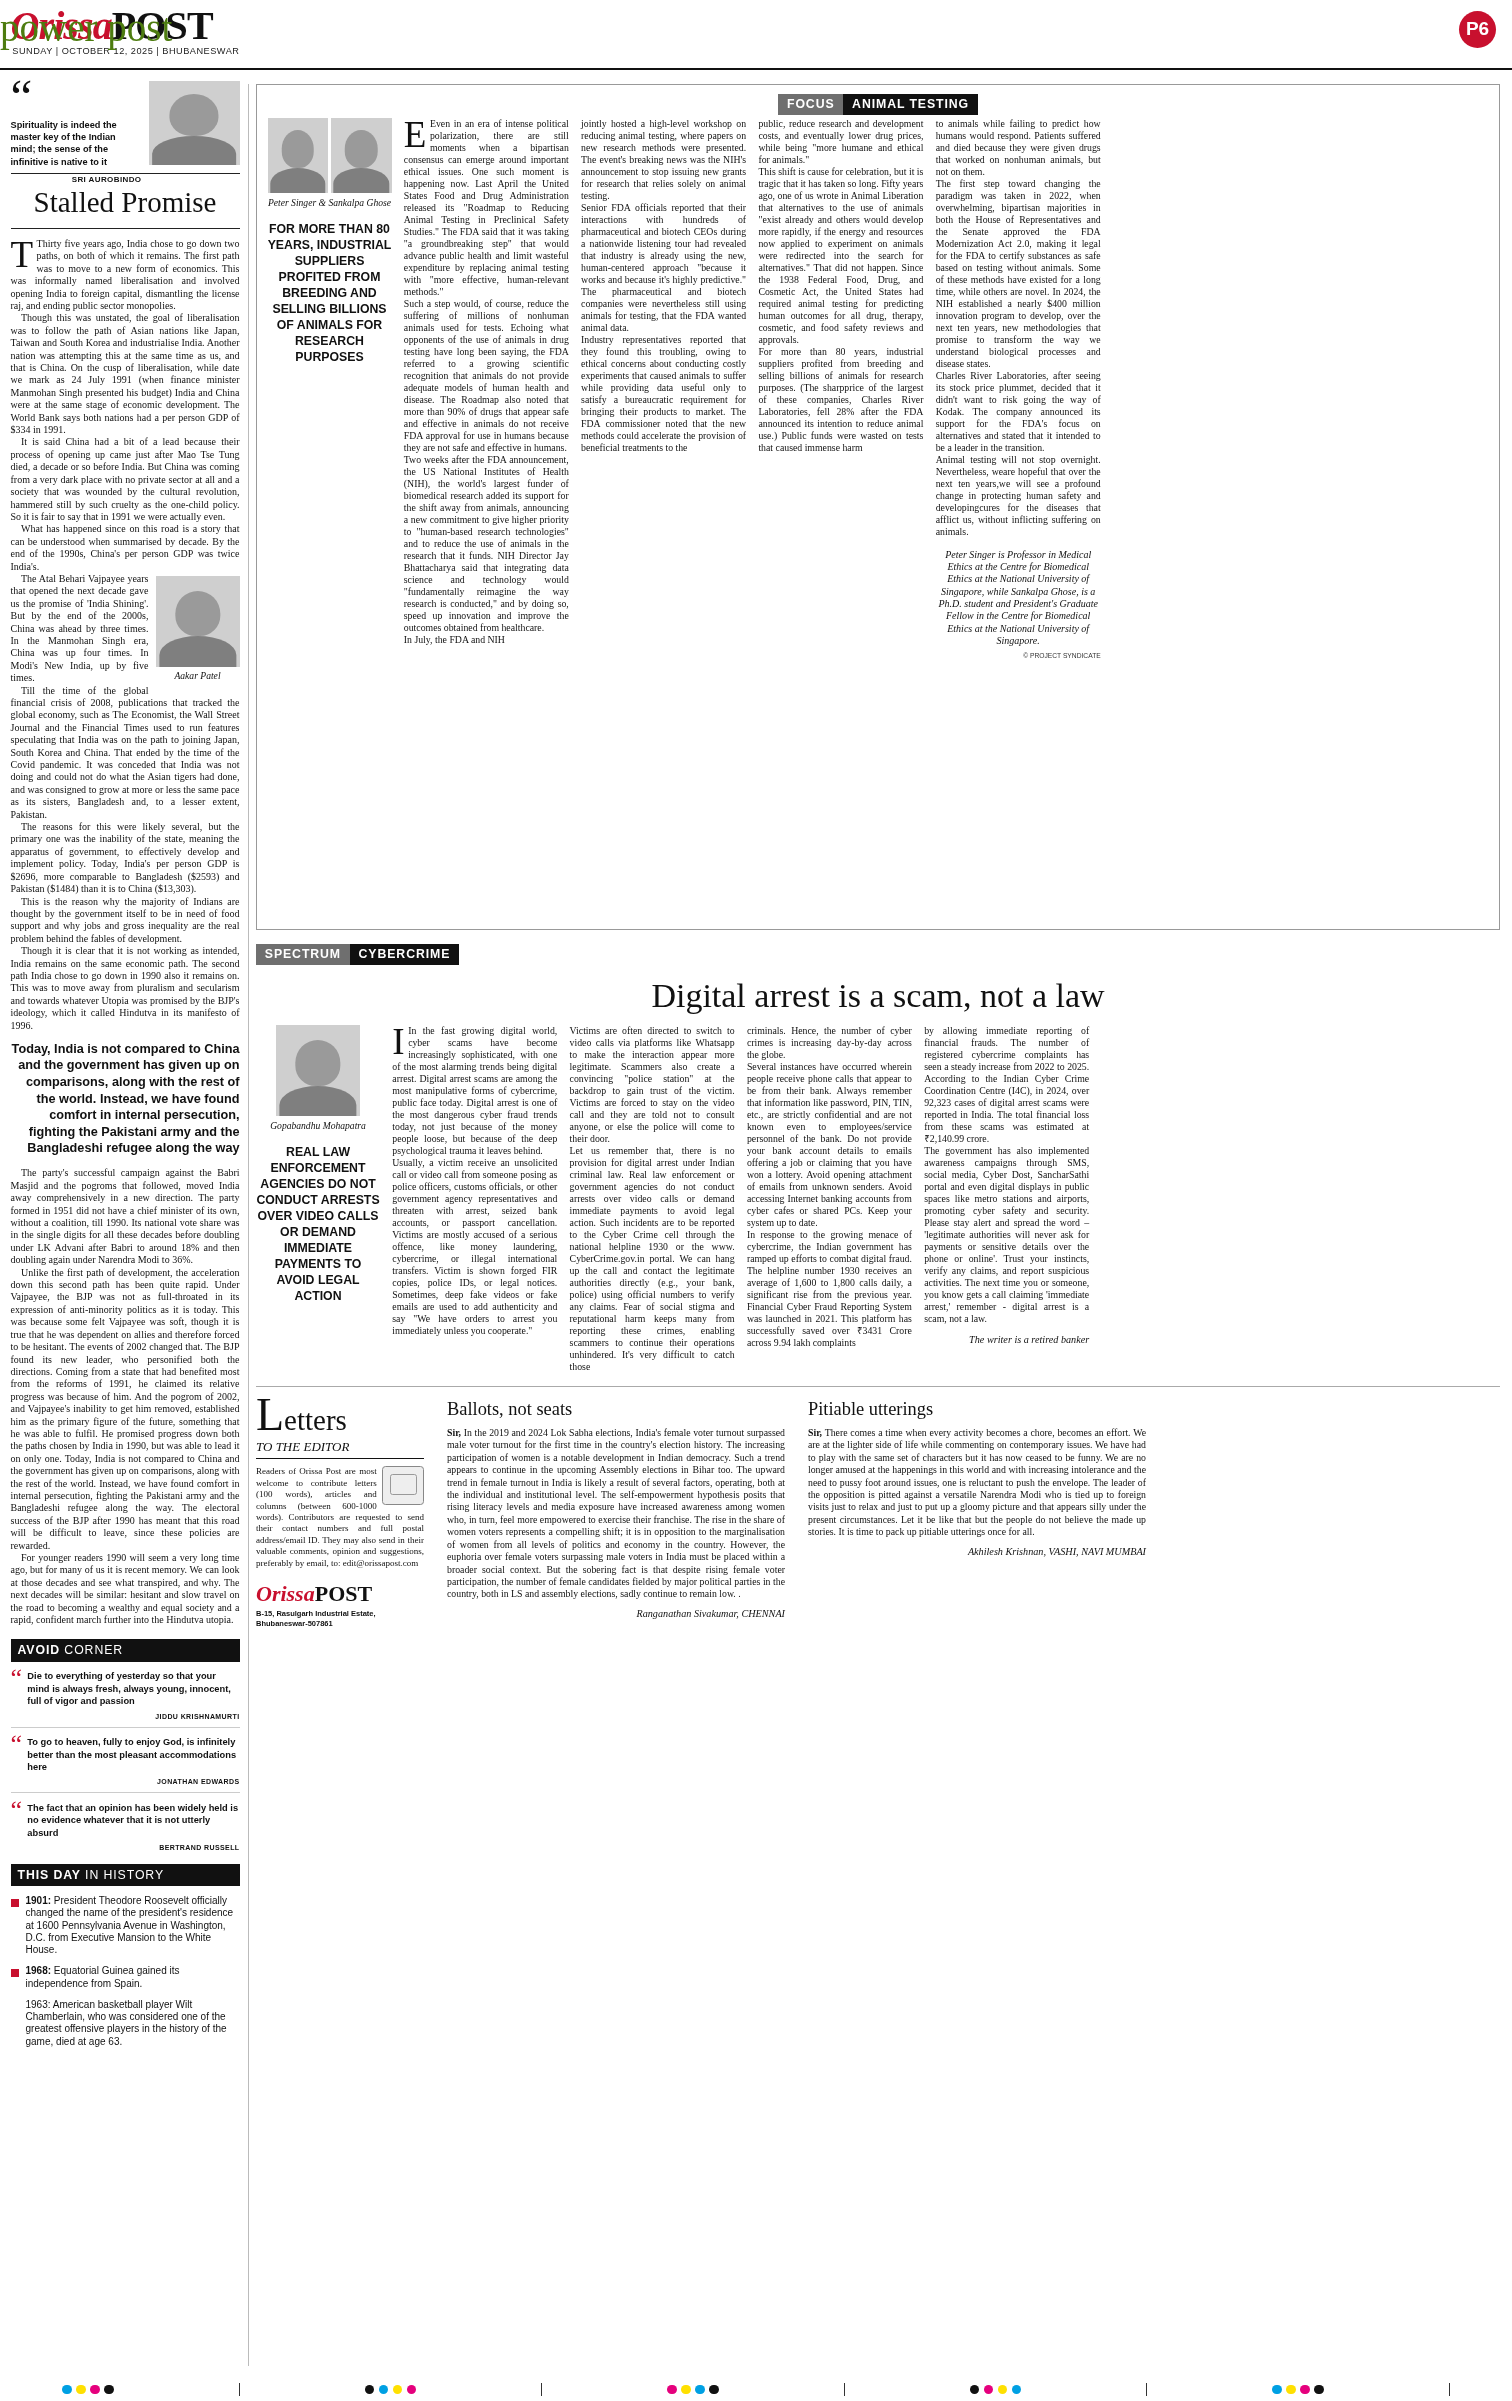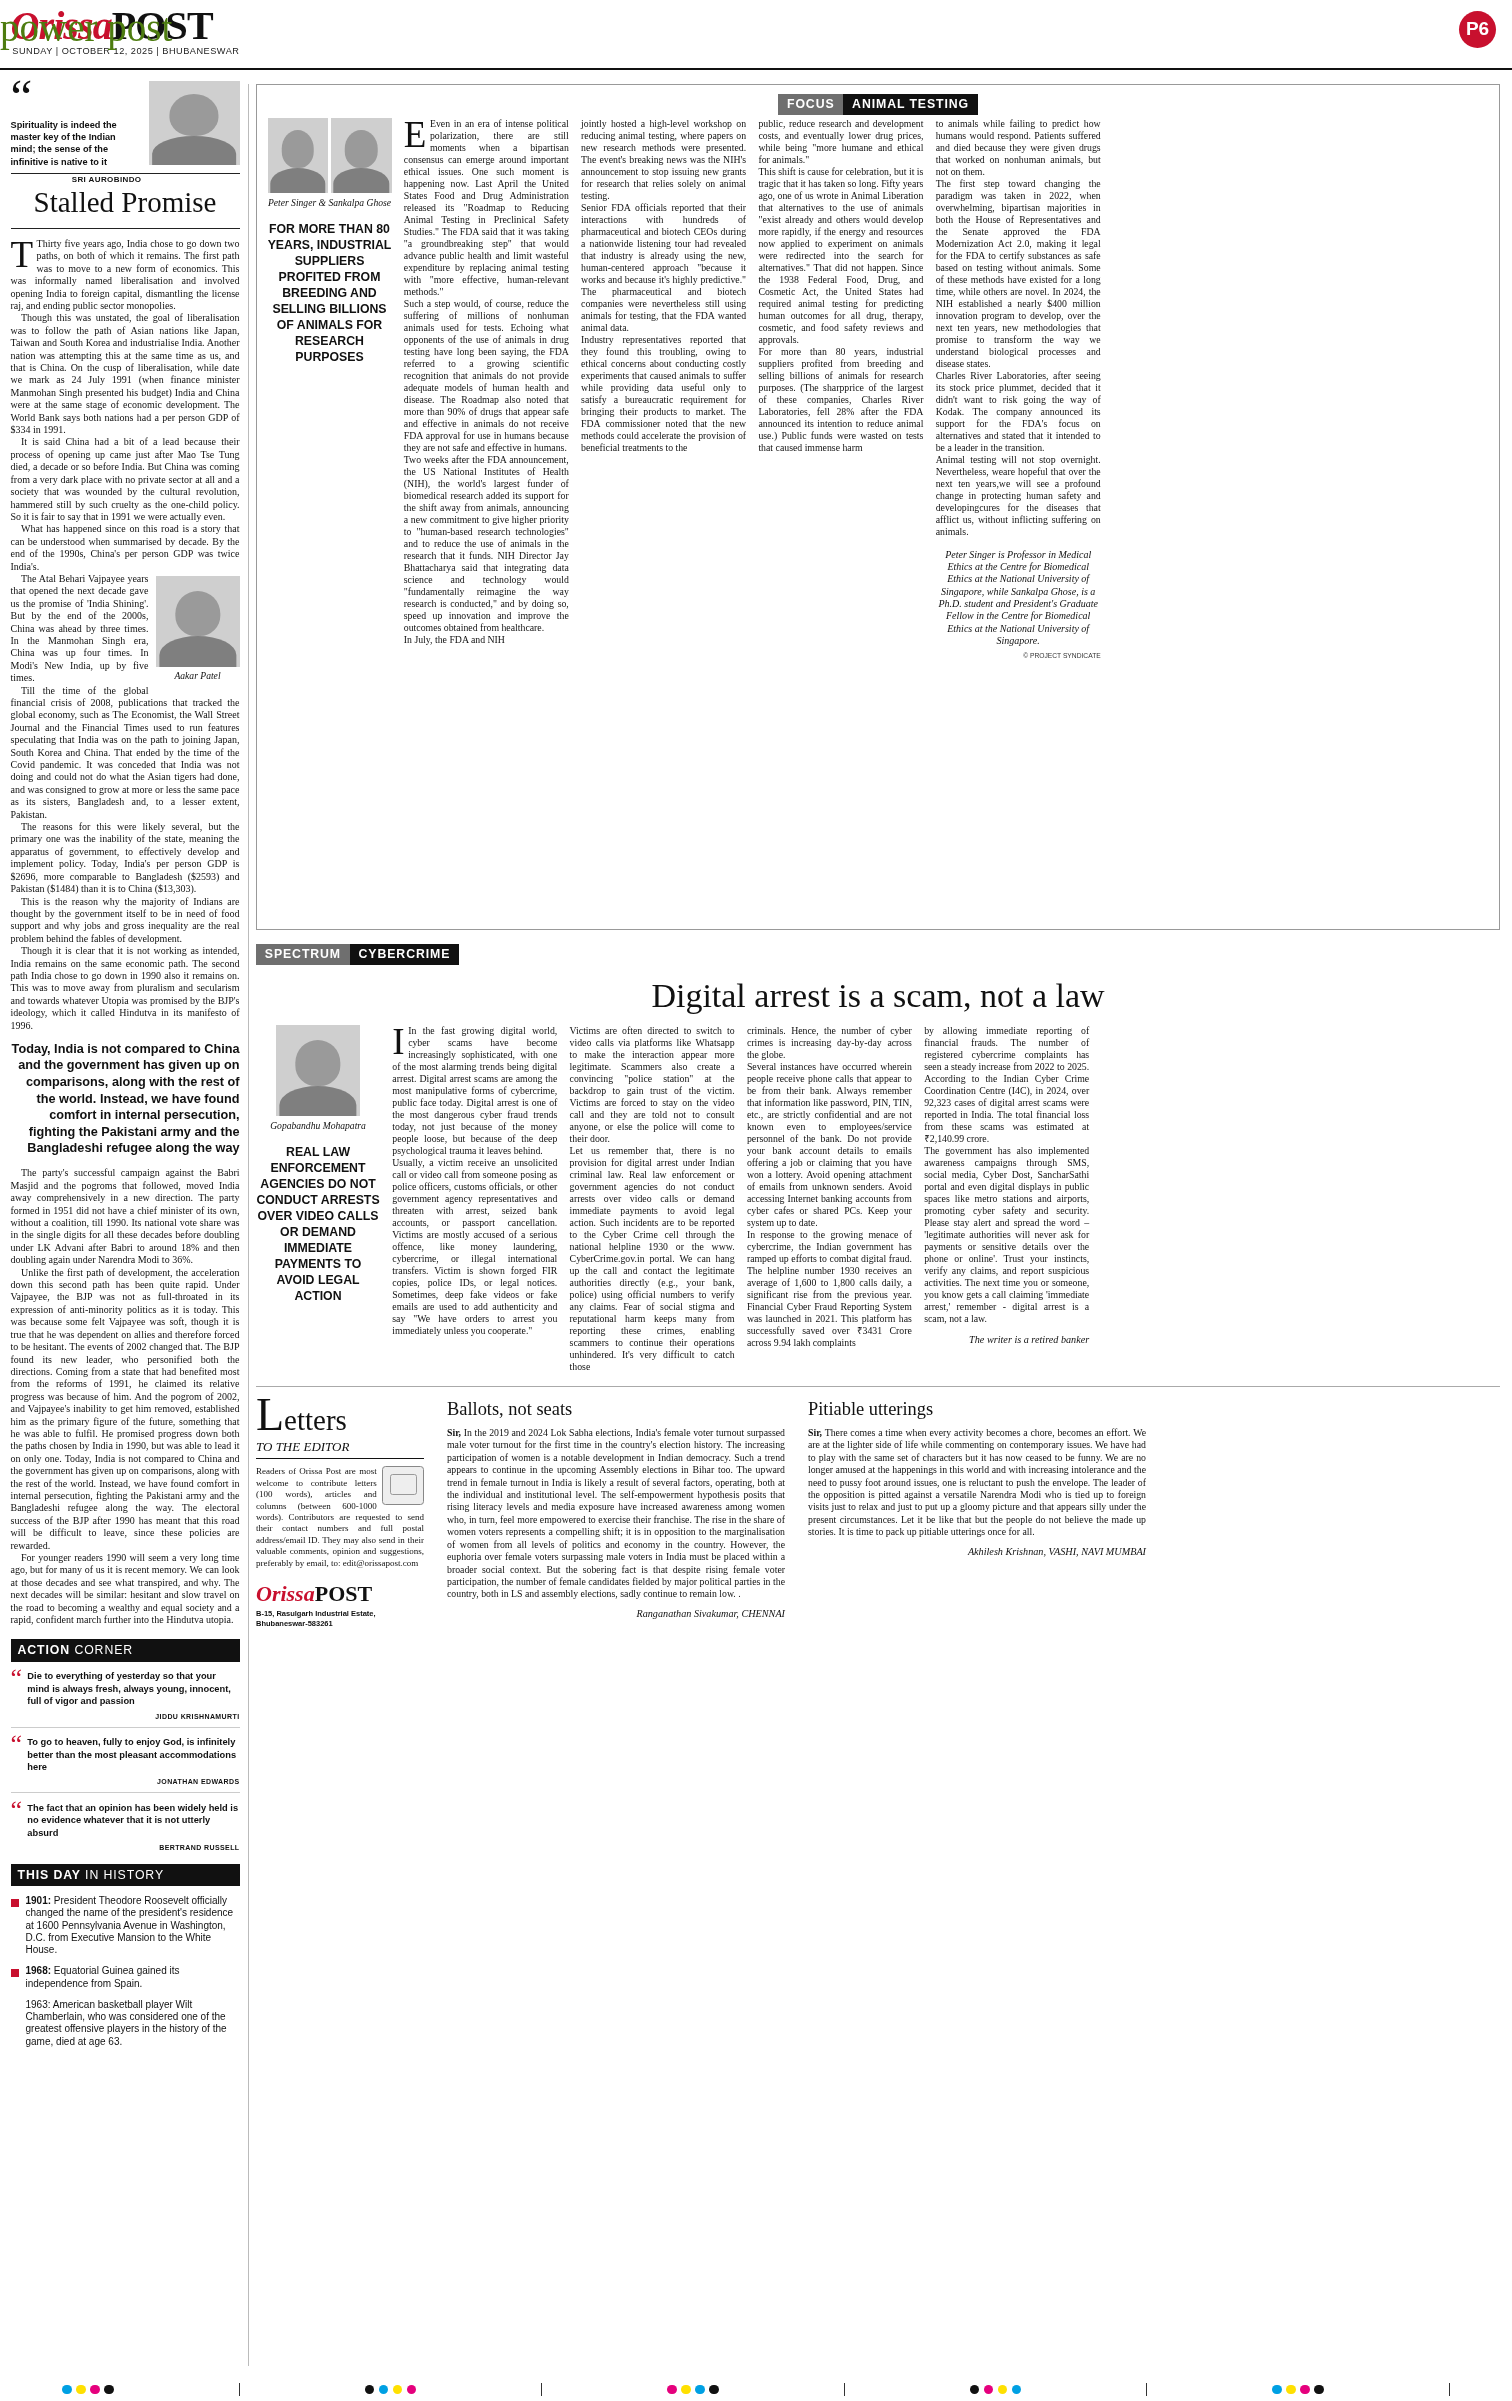--- a/index.html
+++ b/index.html
@@ -164,21 +164,21 @@
 
     <div class="pullquote">Today, India is not compared to China and the government has given up on comparisons, along with the rest of the world. Instead, we have found comfort in internal persecution, fighting the Pakistani army and the Bangladeshi refugee along the way</div>
 
     <div class="col-text">
       <p>The party's successful campaign against the Babri Masjid and the pogroms that followed, moved India away comprehensively in a new direction. The party formed in 1951 did not have a chief minister of its own, without a coalition, till 1990. Its national vote share was in the single digits for all these decades before doubling under LK Advani after Babri to around 18% and then doubling again under Narendra Modi to 36%.</p>
       <p>Unlike the first path of development, the acceleration down this second path has been quite rapid. Under Vajpayee, the BJP was not as full-throated in its expression of anti-minority politics as it is today. This was because some felt Vajpayee was soft, though it is true that he was dependent on allies and therefore forced to be hesitant. The events of 2002 changed that. The BJP found its new leader, who personified both the directions. Coming from a state that had benefited most from the reforms of 1991, he claimed its relative progress was because of him. And the pogrom of 2002, and Vajpayee's inability to get him removed, established him as the primary figure of the future, something that he was able to fulfil. He promised progress down both the paths chosen by India in 1990, but was able to lead it on only one. Today, India is not compared to China and the government has given up on comparisons, along with the rest of the world. Instead, we have found comfort in internal persecution, fighting the Pakistani army and the Bangladeshi refugee along the way. The electoral success of the BJP after 1990 has meant that this road will be difficult to leave, since these policies are rewarded.</p>
       <p>For younger readers 1990 will seem a very long time ago, but for many of us it is recent memory. We can look at those decades and see what transpired, and why. The next decades will be similar: hesitant and slow travel on the road to becoming a wealthy and equal society and a rapid, confident march further into the Hindutva utopia.</p>
     </div>
 
     <div class="blackbar">
-      <span>ACTION</span>
+      <span>AVOID</span>
       <span class="light">CORNER</span>
     </div>
 
     <div class="wisdom-item">
       <div class="qm">“</div>
       <div class="wt">Die to everything of yesterday so that your mind is always fresh, always young, innocent, full of vigor and passion</div>
     </div>
     <div class="wisdom-auth">JIDDU KRISHNAMURTI</div>
     <div class="wisdom-sep"></div>
 
@@ -310,21 +310,21 @@
 
     <div class="letters-wrap">
       <div class="letters-left">
         <div class="let-title"><span class="L">L</span><span>etters</span></div>
         <div class="let-sub">TO THE EDITOR</div>
         <div class="let-note">
           <div class="stamp"></div>
           <span>Readers of Orissa Post are most welcome to contribute letters (100 words), articles and columns (between 600-1000 words). Contributors are requested to send their contact numbers and full postal address/email ID. They may also send in their valuable comments, opinion and suggestions, preferably by email, to: edit@orissapost.com</span>
         </div>
         <div class="let-logo"><span class="o">Orissa</span><span>POST</span></div>
-        <div class="let-addr">B-15, Rasulgarh Industrial Estate, Bhubaneswar-583261</div>
+        <div class="let-addr">B-15, Rasulgarh Industrial Estate, Bhubaneswar-507861</div>
       </div>
 
       <div class="let-col">
         <div class="let-h">Ballots, not seats</div>
         <div class="let-body"><b>Sir,</b><span> In the 2019 and 2024 Lok Sabha elections, India's female voter turnout surpassed male voter turnout for the first time in the country's election history. The increasing participation of women is a notable development in Indian democracy. Such a trend appears to continue in the upcoming Assembly elections in Bihar too. The upward trend in female turnout in India is likely a result of several factors, operating, both at the individual and institutional level. The self-empowerment hypothesis posits that rising literacy levels and media exposure have increased awareness among women who, in turn, feel more empowered to exercise their franchise. The rise in the share of women voters represents a compelling shift; it is in opposition to the marginalisation of women from all levels of politics and economy in the country. However, the euphoria over female voters surpassing male voters in India must be placed within a broader social context. But the sobering fact is that despite rising female voter participation, the number of female candidates fielded by major political parties in the country, both in LS and assembly elections, sadly continue to remain low. .</span></div>
         <div class="let-sign">Ranganathan Sivakumar, CHENNAI</div>
       </div>
 
       <div class="let-col">
         <div class="let-h">Pitiable utterings</div>

